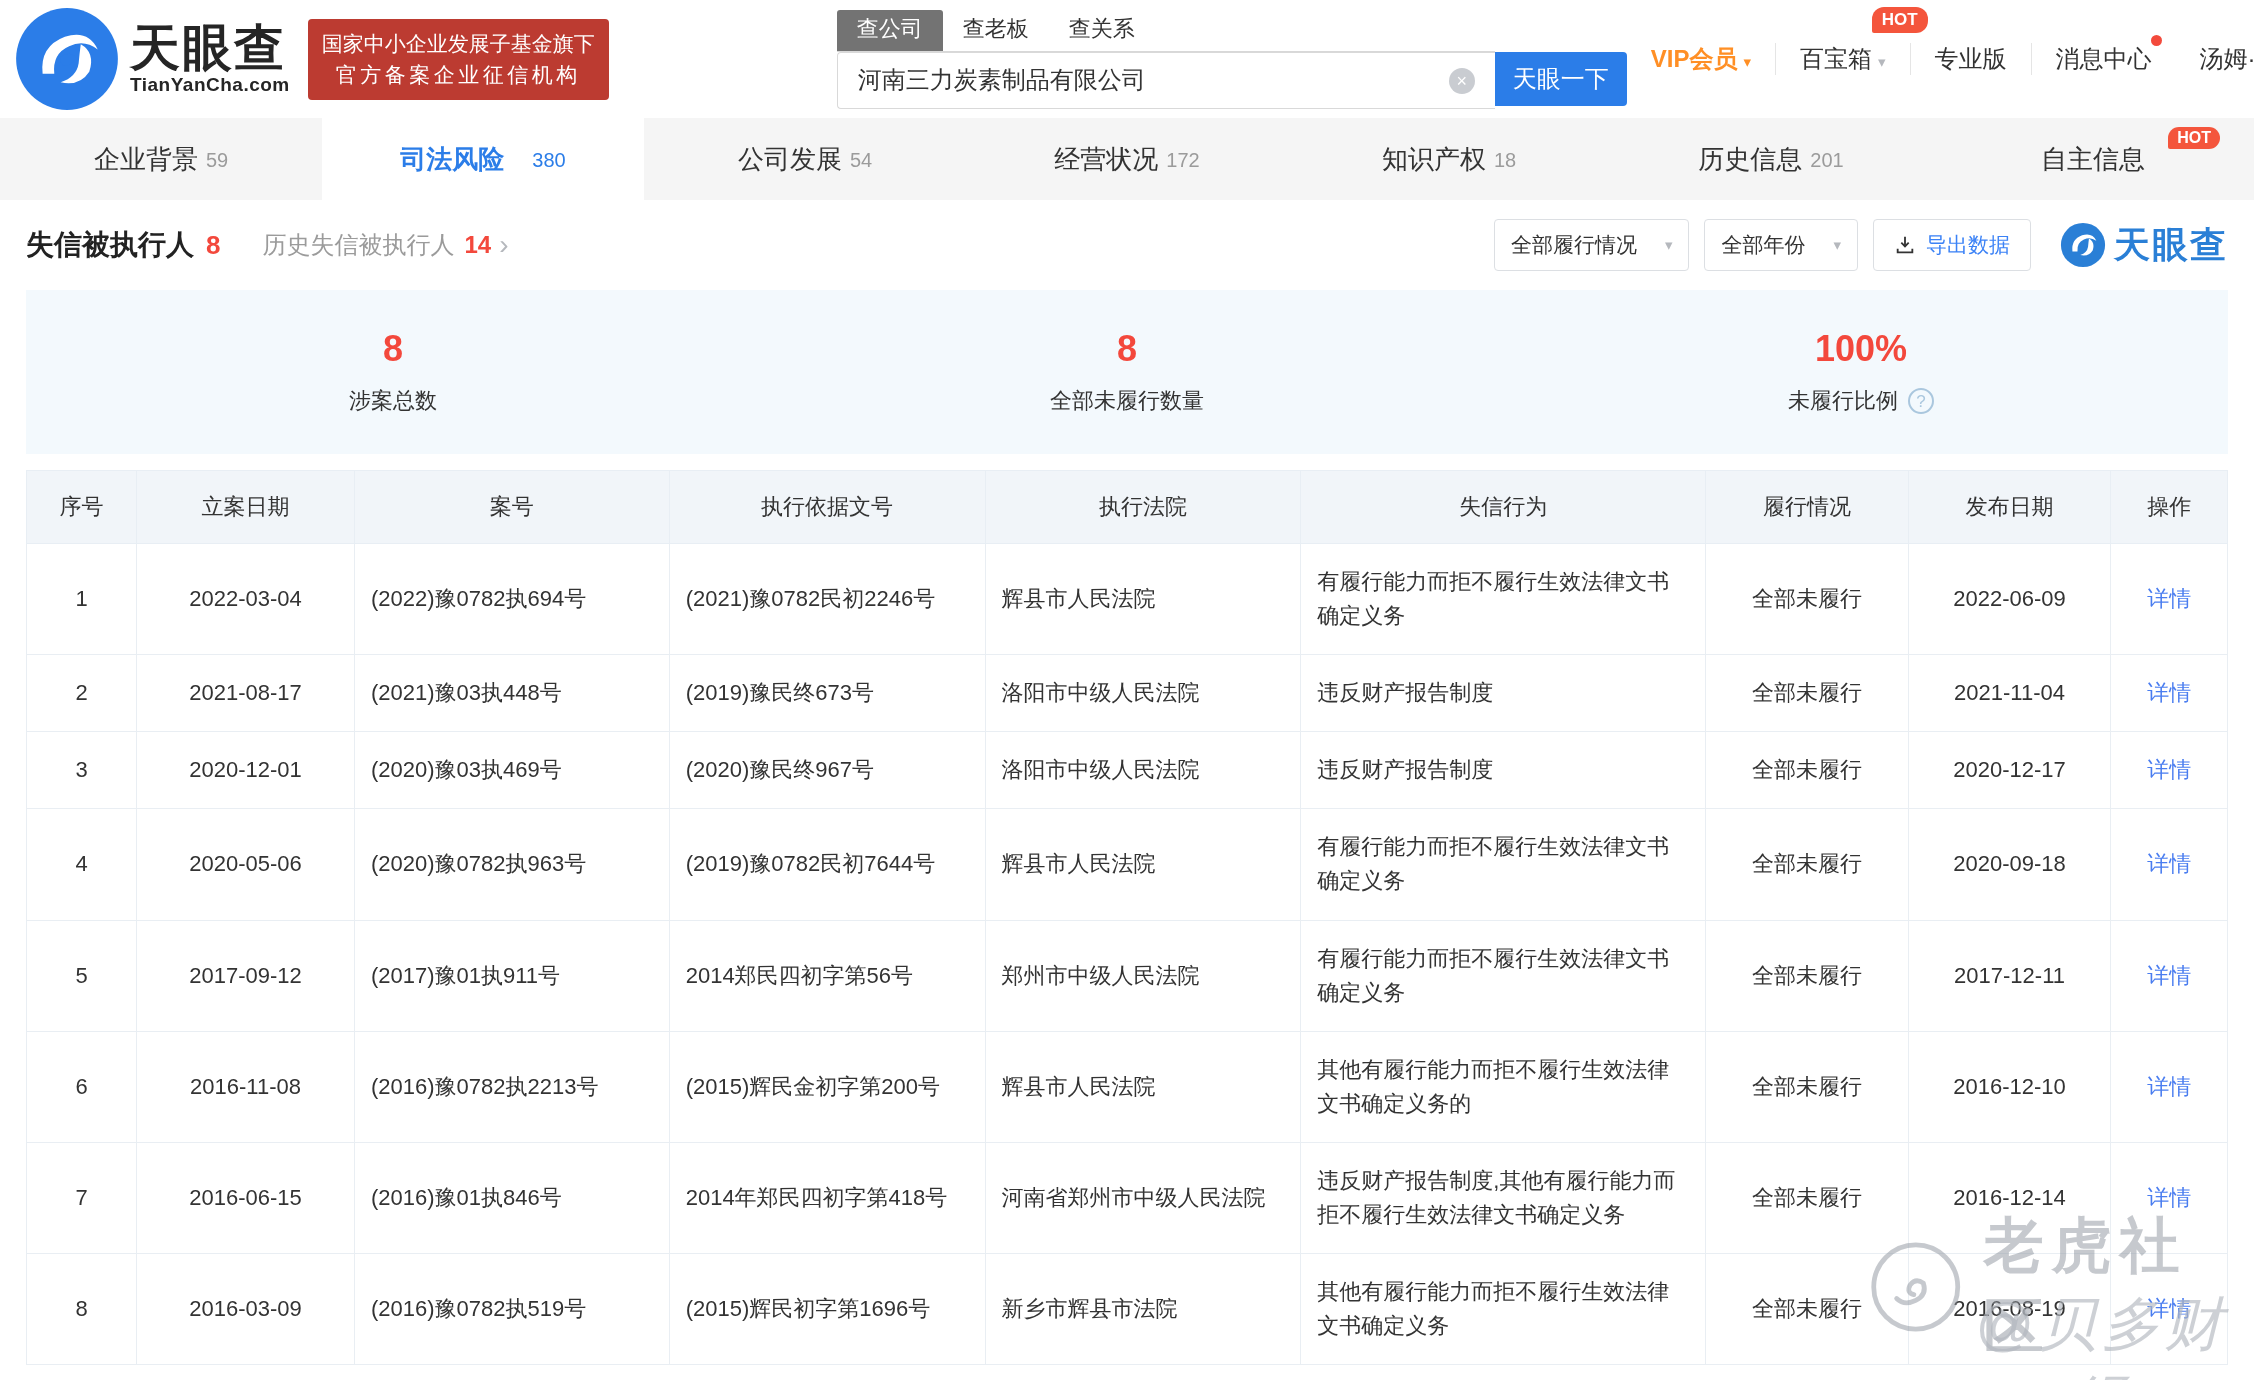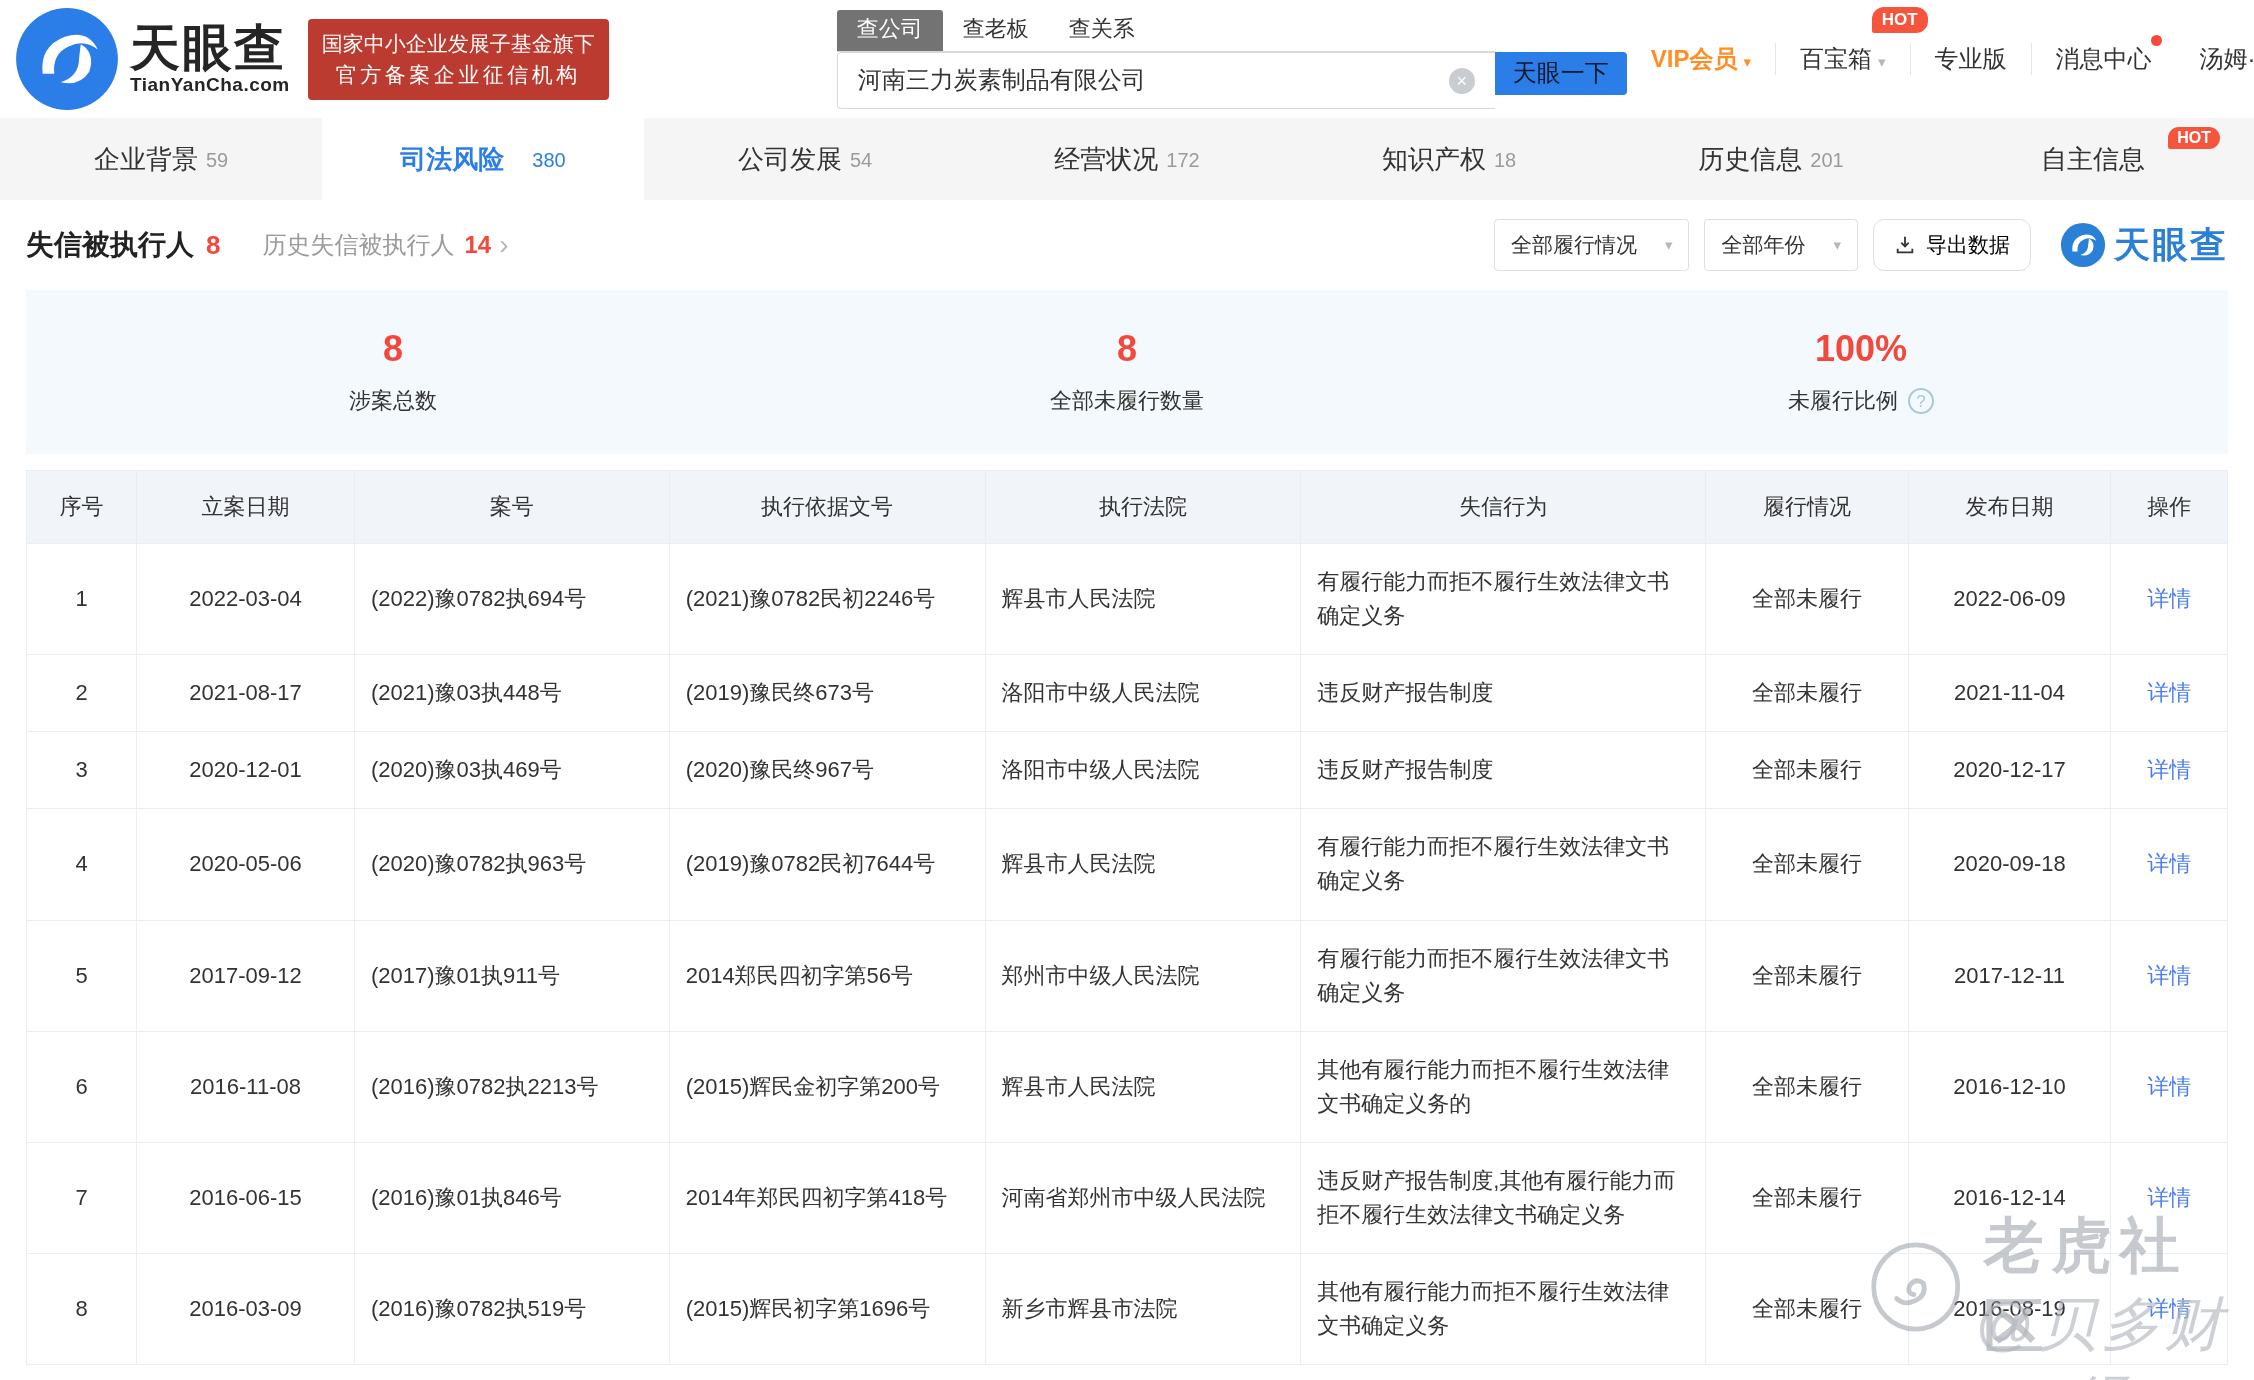--- a/index.html
+++ b/index.html
@@ -22,21 +22,21 @@
   .search-tabs { display:flex; align-items:flex-end; width:calc(100% - 132px);
     border-bottom:1px solid #d8d8d8; }
   .s-tab { font-size:22px; color:#333; padding:4px 20px 7px; cursor:pointer; }
   .s-tab.active { background:#737373; color:#fff; border-radius:3px 3px 0 0; }
   .search-row { display:flex; position:relative; }
   .search-input { flex:1; height:57px; border:1px solid #d9d9d9; border-right:none;
     border-radius:4px 0 0 4px; font-size:24px; color:#333; padding:0 60px 0 20px; outline:none;
     font-family:inherit; }
   .clear-btn { position:absolute; right:152px; top:16px; width:26px; height:26px; border-radius:50%;
     background:#c9ccd1; color:#fff; font-size:18px; line-height:26px; text-align:center; cursor:pointer; }
-  .search-btn { width:132px; height:43px; background:#2b7de8; color:#0f172a; border:none;
+  .search-btn { width:132px; height:54px; background:#2b7de8; color:#ffffff; border:none;
     border-radius:0 4px 4px 0; font-size:24px; cursor:pointer; font-family:inherit; }
 
   .top-right { margin-left:auto; display:flex; align-items:center; font-size:24px; }
   .tr-item { position:relative; padding:0 24px; cursor:pointer; white-space:nowrap; }
   .tr-item.sep { border-left:1px solid #e5e5e5; }
   .vip { color:#ff8f25; font-weight:bold; }
   .caret { font-size:15px; color:#b5b8bd; margin-left:6px; }
   .vip .caret { color:#ff8f25; }
   .hot-badge { position:absolute; top:-36px; right:-18px; background:#f4553c; color:#fff;
     font-size:17px; font-weight:bold; padding:3px 10px; border-radius:12px 12px 12px 2px; }
@@ -57,22 +57,22 @@
   .section-bar { height:90px; display:flex; align-items:center; padding:0 26px; }
   .sec-title { font-size:28px; font-weight:bold; color:#222; }
   .sec-count { font-size:26px; font-weight:bold; color:#f3483c; margin-left:12px; }
   .sec-history { margin-left:42px; font-size:24px; color:#9b9b9b; cursor:pointer; display:flex; align-items:center; }
   .sec-history b { color:#f3483c; margin:0 4px 0 10px; }
   .chev { font-size:28px; color:#b5b8bd; margin-left:4px; line-height:1; }
   .sec-controls { margin-left:auto; display:flex; align-items:center; gap:15px; }
   .select-box { height:52px; background:#fff; border:1px solid #dcdfe3; border-radius:4px;
     display:flex; align-items:center; padding:0 16px; font-size:21px; color:#333; cursor:pointer; }
   .select-box .caret { margin-left:28px; }
-  .export-btn { height:52px; background:#fff; border:1px solid #dcdfe3; border-radius:11px;
-    display:flex; align-items:center; gap:10px; padding:0 20px; font-size:21px; color:#000000; cursor:pointer; }
+  .export-btn { height:52px; background:#fff; border:1px solid #dcdfe3; border-radius:4px;
+    display:flex; align-items:center; gap:10px; padding:0 20px; font-size:21px; color:#3b82f6; cursor:pointer; }
   .brand-mini { display:flex; align-items:center; margin-left:14px; }
   .brand-mini .logo-eye { width:46px; height:46px; }
   .brand-mini span { font-size:36px; font-weight:bold; color:#2a7fd6; margin-left:8px; letter-spacing:2px; }
 
   
   .summary { margin:0 26px; height:164px; background:#f3f9fd; display:flex; align-items:center; }
   .stat { flex:1; display:flex; flex-direction:column; align-items:center; }
   .stat-value { font-size:36px; font-weight:bold; color:#f3483c; }
   .stat-label { font-size:22px; color:#333; margin-top:16px; display:flex; align-items:center; }
   .help-icon { width:26px; height:26px; border:2px solid #aac7de; border-radius:50%; color:#aac7de;

